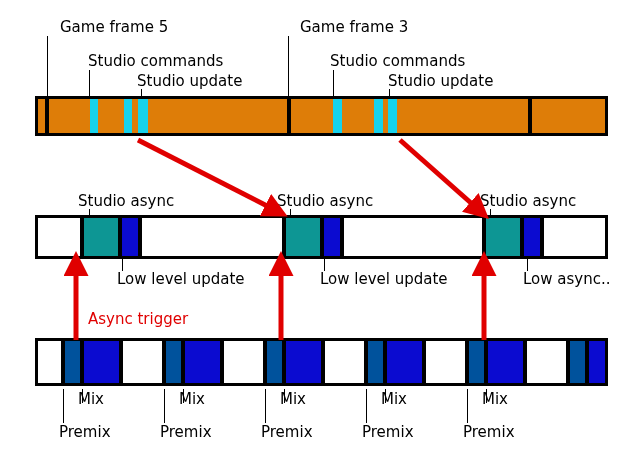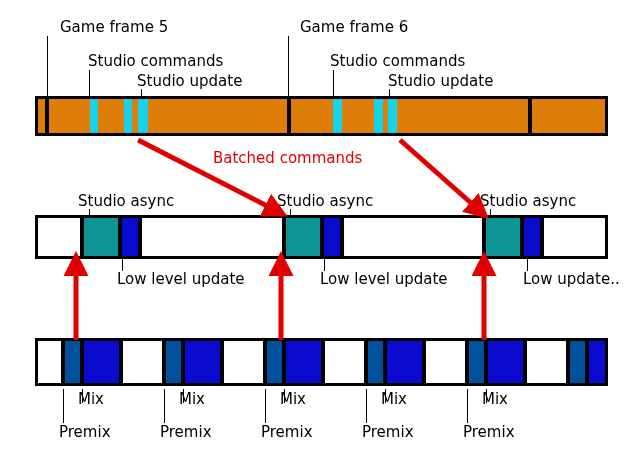--- a/index.html
+++ b/index.html
@@ -26,21 +26,21 @@
 
 <div id="stage">
 
   <div id="top-labels">
       <div class="lbl" style="left: 60px; top: 20px;">Game frame 5</div>
       <div class="tick" style="left: 47px; top: 36px; height: 61px;"></div>
       <div class="lbl" style="left: 88px; top: 54px;">Studio commands</div>
       <div class="tick" style="left: 89px; top: 70px; height: 27px;"></div>
       <div class="lbl" style="left: 137px; top: 74px;">Studio update</div>
       <div class="tick" style="left: 141px; top: 89px; height: 8px;"></div>
-      <div class="lbl" style="left: 300px; top: 20px;">Game frame 6</div>
+      <div class="lbl" style="left: 300px; top: 20px;">Game frame 3</div>
       <div class="tick" style="left: 288px; top: 36px; height: 61px;"></div>
       <div class="lbl" style="left: 330px; top: 54px;">Studio commands</div>
       <div class="tick" style="left: 333px; top: 70px; height: 27px;"></div>
       <div class="lbl" style="left: 388px; top: 74px;">Studio update</div>
       <div class="tick" style="left: 389px; top: 89px; height: 8px;"></div>
     </div>
   <div id="top-bar" class="bar" style="left: 35px; top: 96px; width: 573px; height: 40px;">
       <div class="bar-end" style="left: 0px;"></div>
       <div class="bar-end" style="right: 0px;"></div>
       <div class="seg" style="left: 3px; width: 7px; background: rgb(222, 125, 8);"></div>
@@ -57,21 +57,20 @@
       <div class="seg" style="left: 298px; width: 9px; background: rgb(22, 211, 236);"></div>
       <div class="seg" style="left: 307px; width: 32px; background: rgb(222, 125, 8);"></div>
       <div class="seg" style="left: 339px; width: 9px; background: rgb(22, 211, 236);"></div>
       <div class="seg" style="left: 348px; width: 5px; background: rgb(222, 125, 8);"></div>
       <div class="seg" style="left: 353px; width: 9px; background: rgb(22, 211, 236);"></div>
       <div class="seg" style="left: 362px; width: 131px; background: rgb(222, 125, 8);"></div>
       <div class="seg" style="left: 493px; width: 4px; background: rgb(0, 0, 0);"></div>
       <div class="seg" style="left: 497px; width: 73px; background: rgb(222, 125, 8);"></div>
     </div>
 
-  <div class="lbl lbl-red" id="batched-label" style="left: 213px; top: 151px;">Batched commands</div>
   <div id="mid-labels-above">
       <div class="lbl" style="left: 78px; top: 194px;">Studio async</div>
       <div class="tick" style="left: 89px; top: 209px; height: 8px;"></div>
       <div class="lbl" style="left: 277px; top: 194px;">Studio async</div>
       <div class="tick" style="left: 290px; top: 209px; height: 8px;"></div>
       <div class="lbl" style="left: 480px; top: 194px;">Studio async</div>
       <div class="tick" style="left: 490px; top: 209px; height: 8px;"></div>
     </div>
   <div id="mid-bar" class="bar" style="left: 35px; top: 215px; width: 573px; height: 44px;">
       <div class="bar-end" style="left: 0px;"></div>
@@ -90,24 +89,25 @@
       <div class="div" style="left: 305px;"></div>
       <div class="div" style="left: 447px;"></div>
       <div class="div" style="left: 485px;"></div>
       <div class="div" style="left: 505px;"></div>
     </div>
   <div id="mid-labels-below">
       <div class="lbl" style="left: 117px; top: 272px;">Low level update</div>
       <div class="tick" style="left: 122px; top: 259px; height: 12px;"></div>
       <div class="lbl" style="left: 320px; top: 272px;">Low level update</div>
       <div class="tick" style="left: 324px; top: 259px; height: 12px;"></div>
-      <div class="lbl" style="left: 523px; top: 272px;">Low update..</div>
+      <div class="lbl" style="left: 523px; top: 272px;">Low async..</div>
       <div class="tick" style="left: 527px; top: 259px; height: 12px;"></div>
     </div>
 
+  <div class="lbl lbl-red" id="async-trigger-label" style="left: 88px; top: 312px;">Async trigger</div>
   <div id="bot-bar" class="bar" style="left: 35px; top: 338px; width: 573px; height: 48px;">
       <div class="bar-end" style="left: 0px;"></div>
       <div class="bar-end" style="right: 0px;"></div>
       <div class="seg" style="left: 28px; width: 17px; background: rgb(0, 82, 156);"></div>
       <div class="seg" style="left: 48px; width: 36px; background: rgb(11, 11, 208);"></div>
       <div class="seg" style="left: 129px; width: 17px; background: rgb(0, 82, 156);"></div>
       <div class="seg" style="left: 149px; width: 36px; background: rgb(11, 11, 208);"></div>
       <div class="seg" style="left: 230px; width: 17px; background: rgb(0, 82, 156);"></div>
       <div class="seg" style="left: 250px; width: 36px; background: rgb(11, 11, 208);"></div>
       <div class="seg" style="left: 331px; width: 17px; background: rgb(0, 82, 156);"></div>

